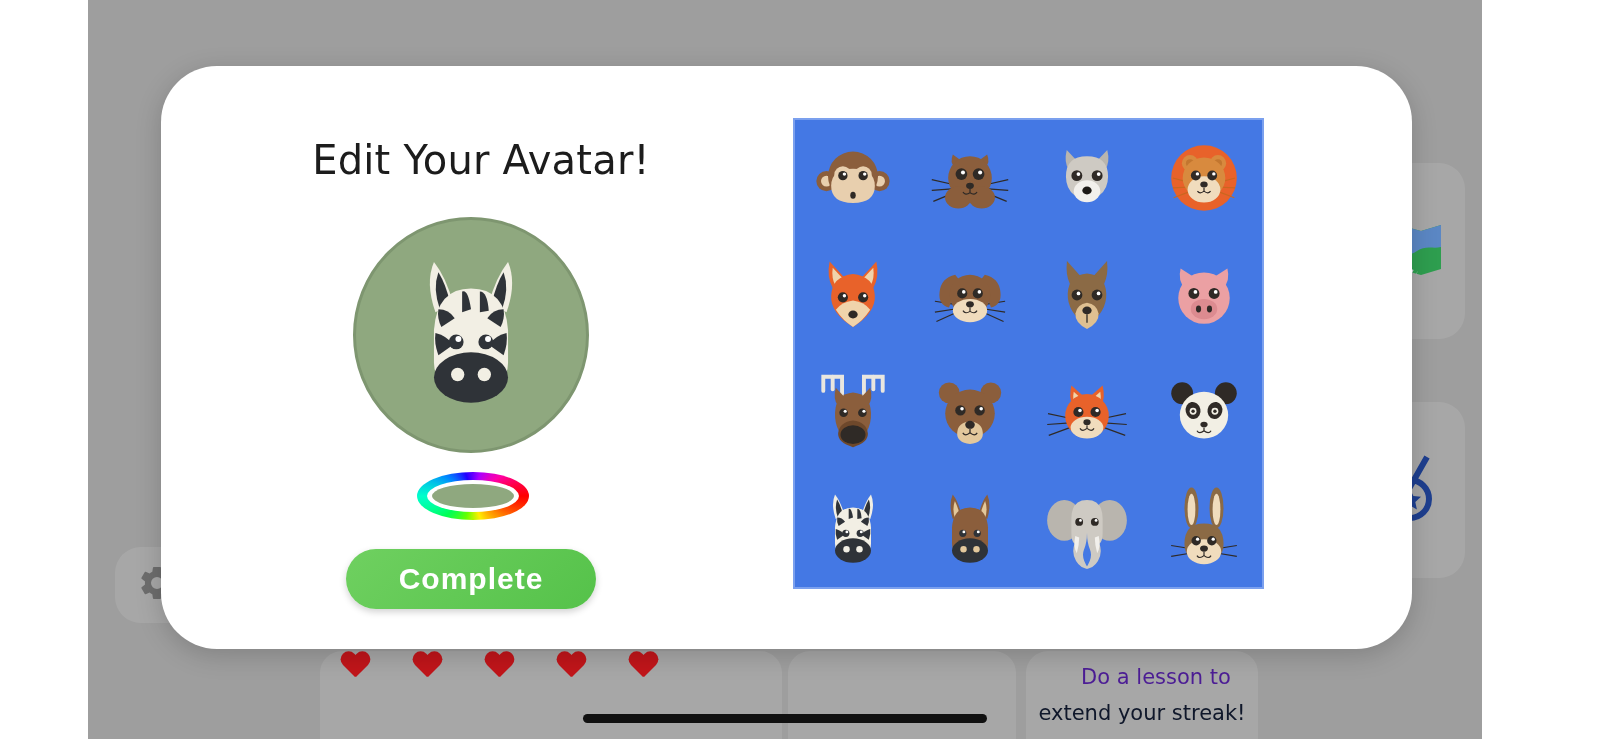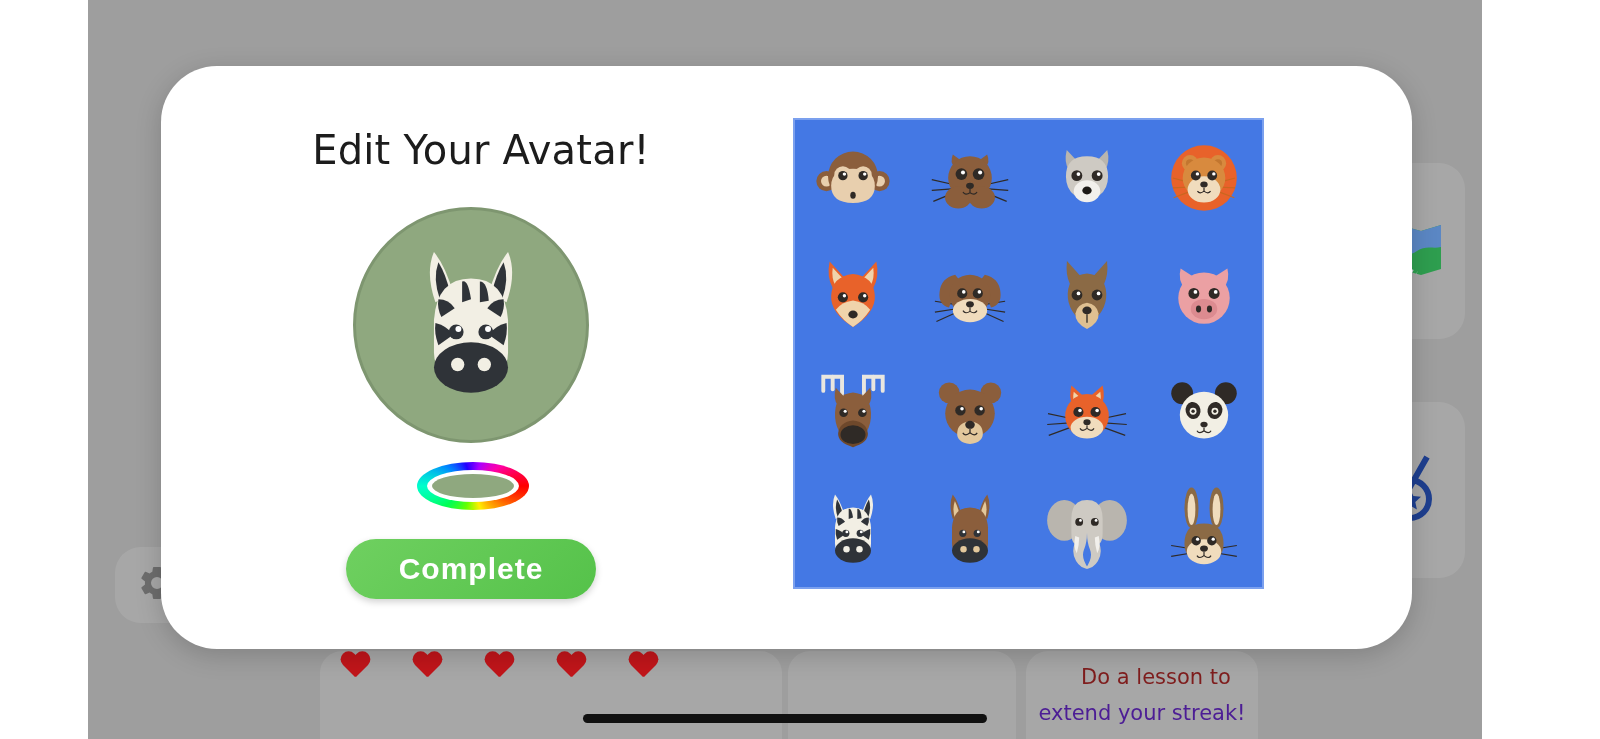--- a/index.html
+++ b/index.html
@@ -152,20 +152,21 @@
     height: 583px;
     background: #ffffff;
     border-radius: 56px;
     box-shadow: 0 6px 26px rgba(0,0,0,0.18);
     display: flex;
     overflow: hidden;
   }
   #modal-left {
     width: 640px;
     position: relative;
+    margin-top: 10px;
   }
   #modal-title {
     position: absolute;
     top: 61px;
     left: 0;
     width: 640px;
     text-align: center;
     font-size: 40px;
     color: #1c1c1c;
     letter-spacing: 0.2px;
@@ -282,22 +283,22 @@
         <circle cx="31" cy="46" r="19" fill="none" stroke="#1e3f8f" stroke-width="6"></circle>
         <path fill="#1e3f8f" d="M31 36 l3.4 7 7.6 .8 -5.7 5.1 1.6 7.5 -6.9 -3.9 -6.9 3.9 1.6 -7.5 -5.7 -5.1 7.6 -.8z"></path>
       </svg>
     </span>
   </div>
 
   <div class="bg-card bg-bottom-card"></div>
   <div class="bg-card bg-bottom-card-2"></div>
 
   <div class="bg-card bg-streak-card">
-    <div class="streak-line" style="color: #7f1d1d; margin-left: 28px;">Do a lesson to</div>
-    <div class="streak-line" style="color: #4c1d95;">extend your streak!</div>
+    <div class="streak-line" style="color: #4c1d95; margin-left: 28px;">Do a lesson to</div>
+    <div class="streak-line" style="color: #0f172a;">extend your streak!</div>
   </div>
 
   <div class="bg-hearts">
     <div class="heart"></div>
     <div class="heart"></div>
     <div class="heart"></div>
     <div class="heart"></div>
     <div class="heart"></div>
   </div>
 

